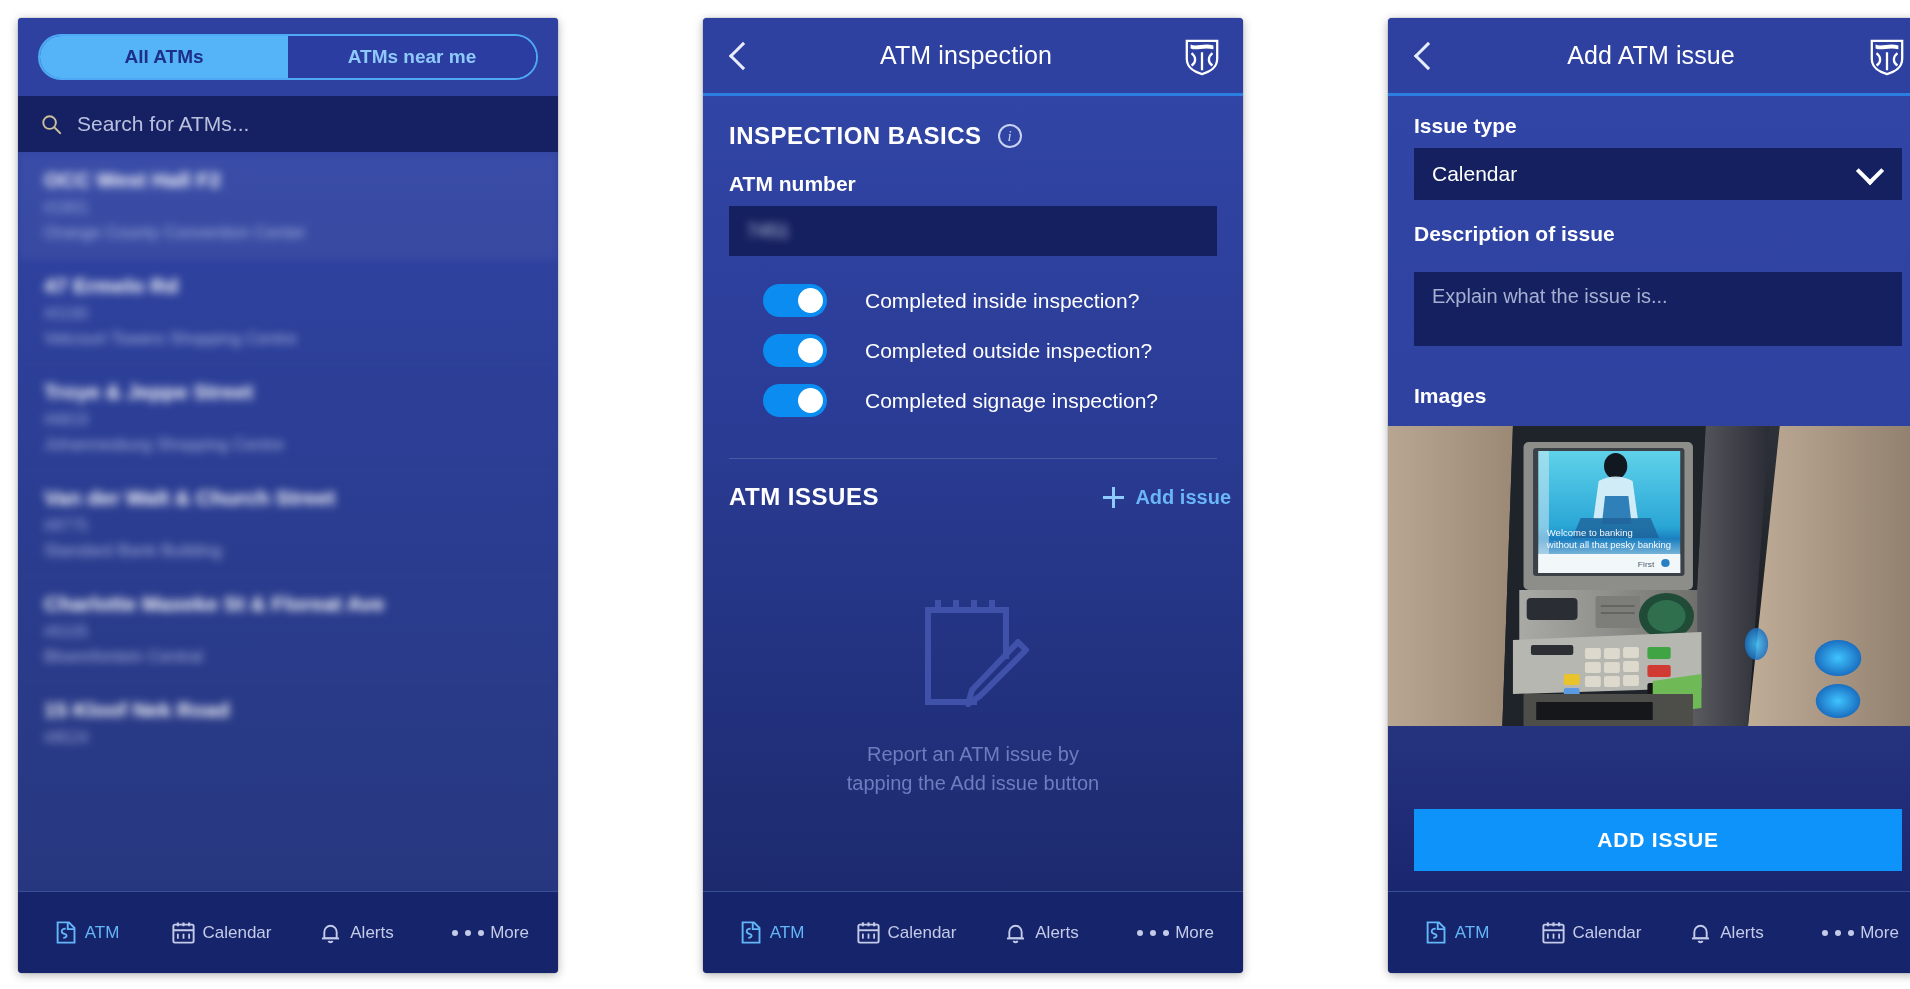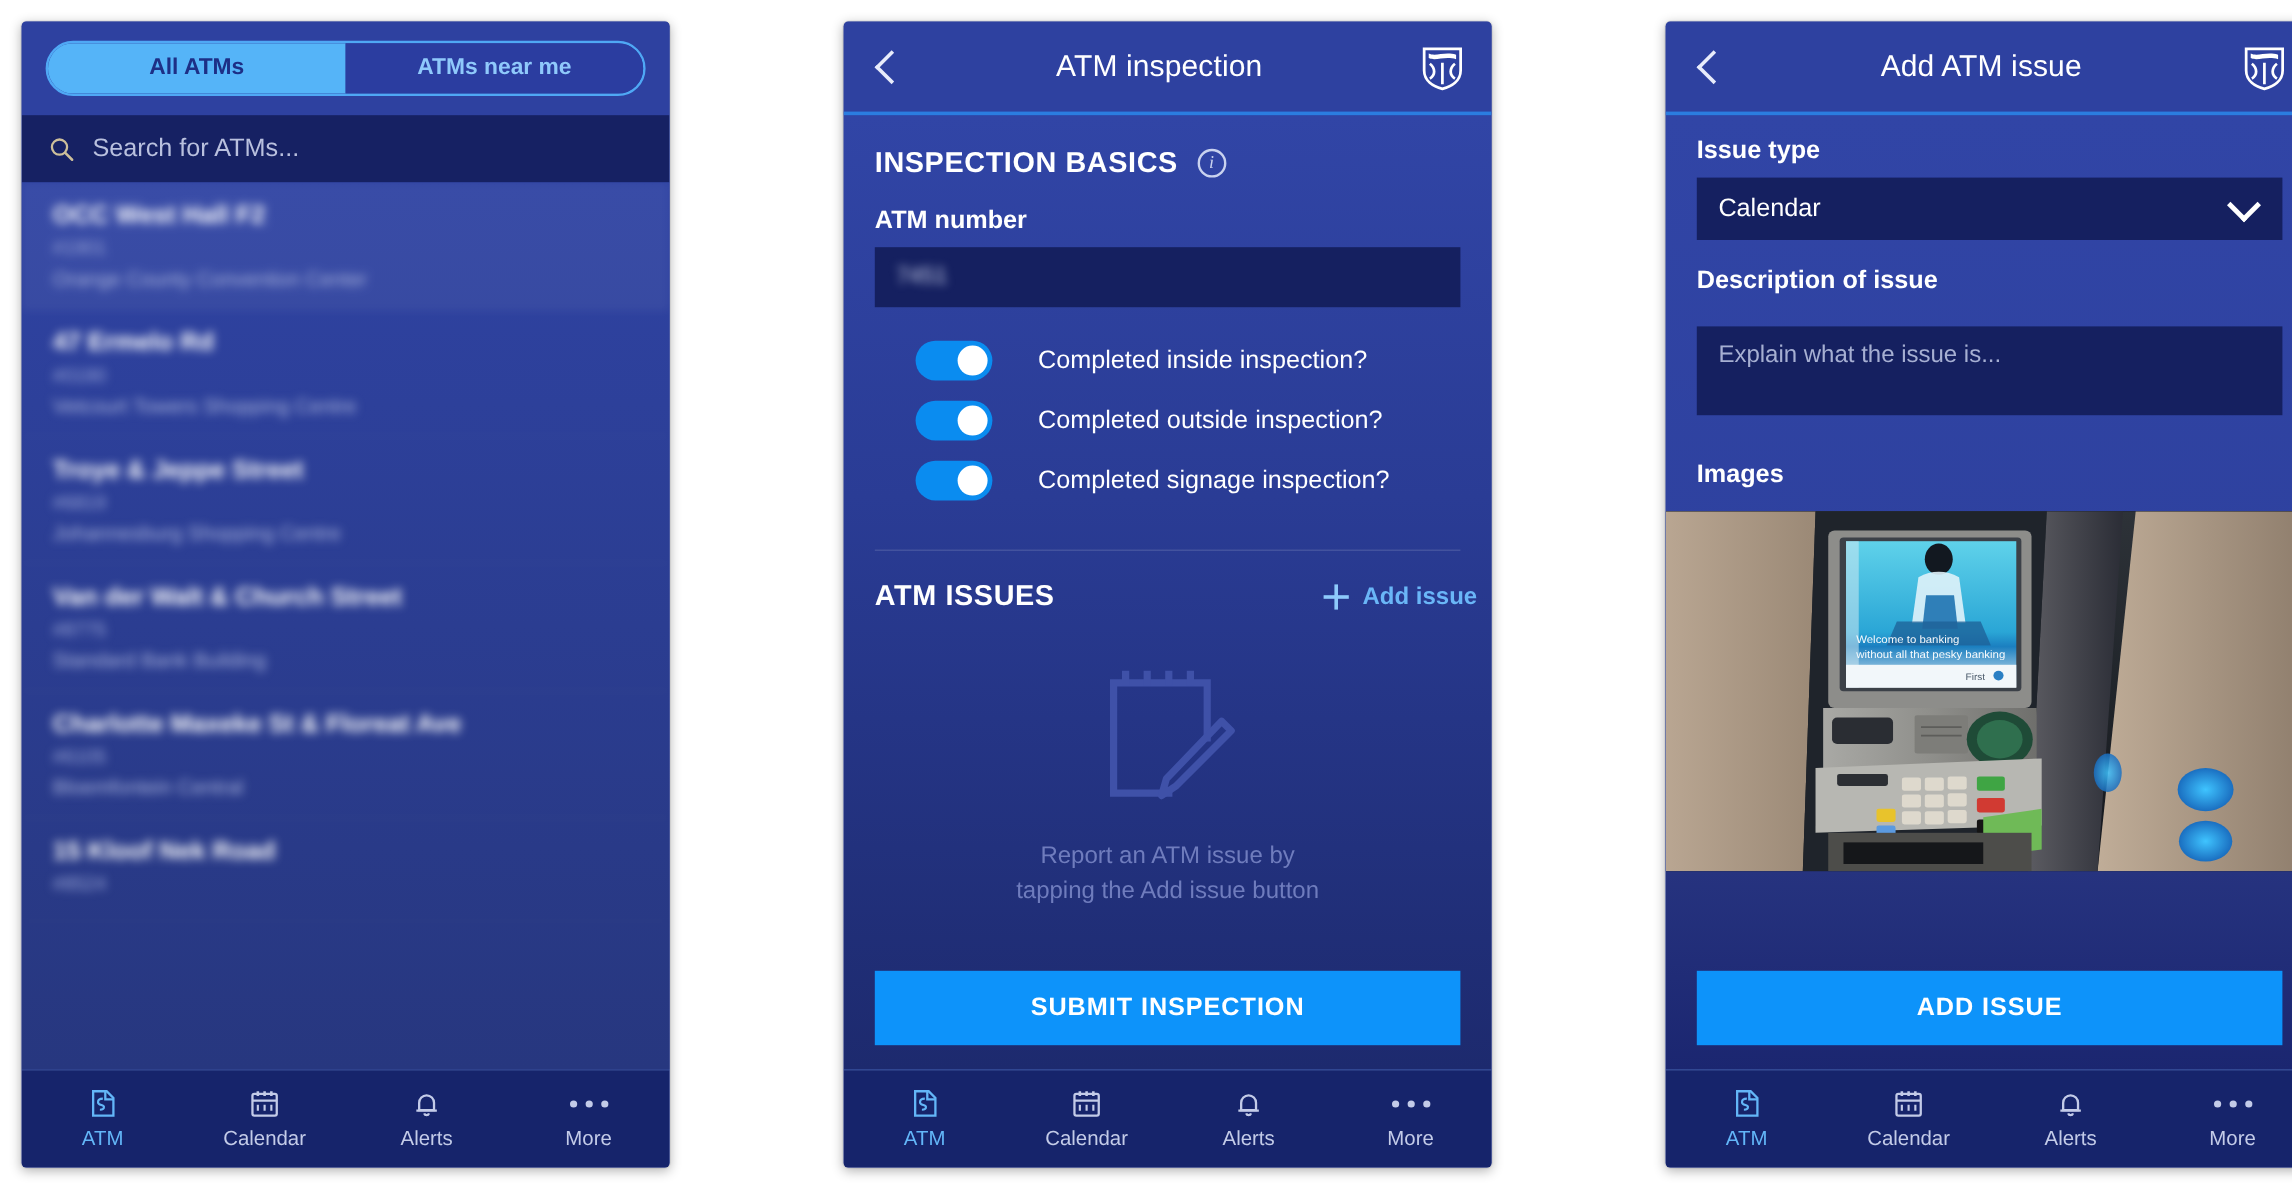--- a/index.html
+++ b/index.html
@@ -140,21 +140,21 @@
   .tabbar {
     flex: 0 0 82px;
     height: 82px;
     background: #16246b;
     border-top: 1px solid rgba(120,160,230,0.35);
     display: flex;
   }
   .tab {
     flex: 1;
     display: flex;
-    flex-direction: column;
+    flex-direction: row;
     align-items: center;
     justify-content: center;
     gap: 6px;
     cursor: pointer;
     color: #c3cbe8;
   }
   .tab.active { color: #63b6f8; }
   .tab .tlabel { font-size: 17px; }
   .tab svg { display: block; }
   .dots { display: flex; gap: 7px; height: 26px; align-items: center; }
@@ -447,21 +447,20 @@
           <line x1="60" y1="6" x2="60" y2="18" stroke="#3f51a8" stroke-width="6"></line>
           <line x1="78" y1="6" x2="78" y2="18" stroke="#3f51a8" stroke-width="6"></line>
           <path d="M104 48 L112 56 L66 102 L54 110 L58 96 Z" fill="none" stroke="#3f51a8" stroke-width="6" stroke-linejoin="round"></path>
         </svg>
         <div class="empty-txt">
           <div>Report an ATM issue by</div>
           <div>tapping the Add issue button</div>
         </div>
       </div>
 
-      <div class="cta">SUBMIT INSPECTION</div>
     </div>
 
     <div class="tabbar">
       <div class="tab active">
         <svg width="27" height="27" viewBox="0 0 24 24">
           <path d="M5 3 h10 l5 5 v13 h-15 z" fill="none" stroke="currentColor" stroke-width="1.7"></path>
           <path d="M14 3 v6 h6" fill="none" stroke="currentColor" stroke-width="1.7"></path>
           <path d="M12.2 8.5 c-2.6 0-3.6 1.4-3.6 2.6 0 2.6 4.4 1.7 4.4 3.6 0 1.1-1.1 2-3 2" fill="none" stroke="currentColor" stroke-width="1.6"></path>
         </svg>
         <span class="tlabel">ATM</span>

